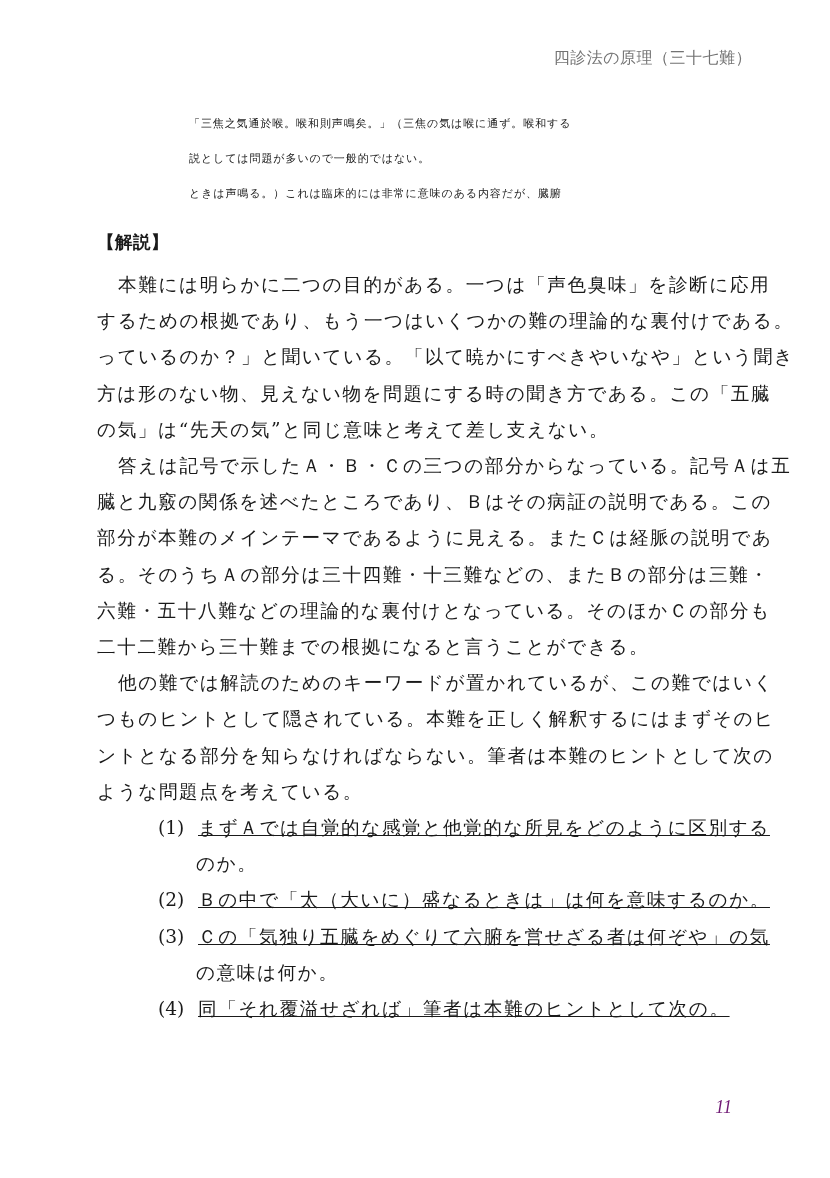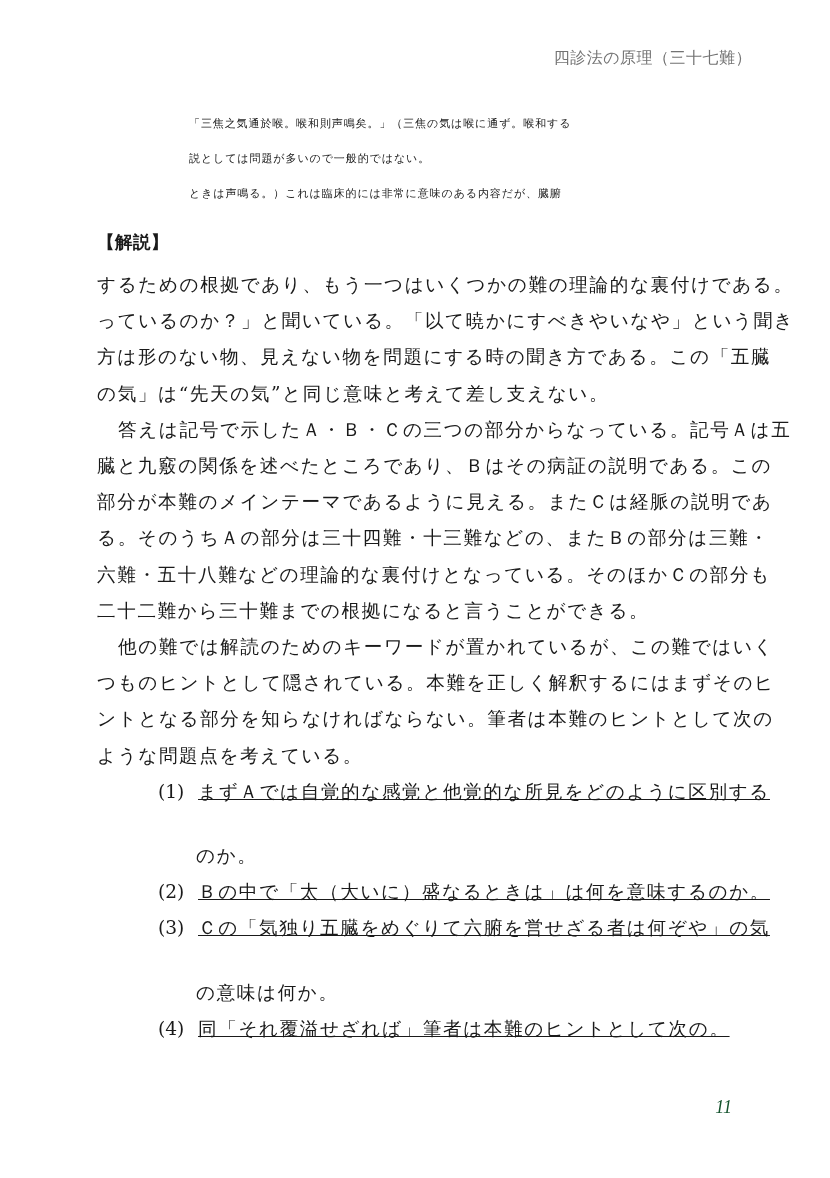--- a/index.html
+++ b/index.html
@@ -24,43 +24,44 @@
     font-size: 17.5px; font-weight: bold; letter-spacing: 0.5px;
   }
   .body-text {
     position: absolute; left: 97px; top: 267px; width: 660px;
     font-size: 18.6px; line-height: 36.2px; letter-spacing: 1.6px;
   }
   .body-text .ln { display: block; white-space: nowrap; }
   .body-text .indent { padding-left: 21px; }
   .list { display: block; }
   .list .item-ln { display: block; white-space: nowrap; padding-left: 61px; text-decoration: underline; }
-  .list .item-cont { display: block; white-space: nowrap; padding-left: 99px; margin-top: 28px; }
+  .list .item-cont { display: block; white-space: nowrap; padding-left: 99px; }
   .list .num { display: inline-block; width: 40px; letter-spacing: 0; }
   .page-number {
     position: absolute; right: 98px; top: 1097px;
     font-family: "Liberation Serif", "DejaVu Serif", serif;
-    font-style: italic; font-size: 18px; color: #14532d;
+    font-style: italic; font-size: 18px; color: #701a75;
   }
 </style>
 </head>
 <body>
 
 <div class="running-head">四診法の原理（三十七難）</div>
 
 <div class="quote-block">
   <span class="ln">「三焦之気通於喉。喉和則声鳴矣。」（三焦の気は喉に通ず。喉和する</span>
   <span class="ln">説としては問題が多いので一般的ではない。</span>
   <span class="ln">ときは声鳴る。）これは臨床的には非常に意味のある内容だが、臓腑</span>
 </div>
 
 <div class="section-head">【解説】</div>
 
 <div class="body-text">
   <div>
+    <span class="ln indent">本難には明らかに二つの目的がある。一つは「声色臭味」を診断に応用</span>
     <span class="ln">するための根拠であり、もう一つはいくつかの難の理論的な裏付けである。</span>
   </div>
   <div>
     <span class="ln">っているのか？」と聞いている。「以て暁かにすべきやいなや」という聞き</span>
     <span class="ln">方は形のない物、見えない物を問題にする時の聞き方である。この「五臓</span>
     <span class="ln">の気」は“先天の気”と同じ意味と考えて差し支えない。</span>
   </div>
   <div>
     <span class="ln indent">答えは記号で示したＡ・Ｂ・Ｃの三つの部分からなっている。記号Ａは五</span>
     <span class="ln">臓と九竅の関係を述べたところであり、Ｂはその病証の説明である。この</span>

